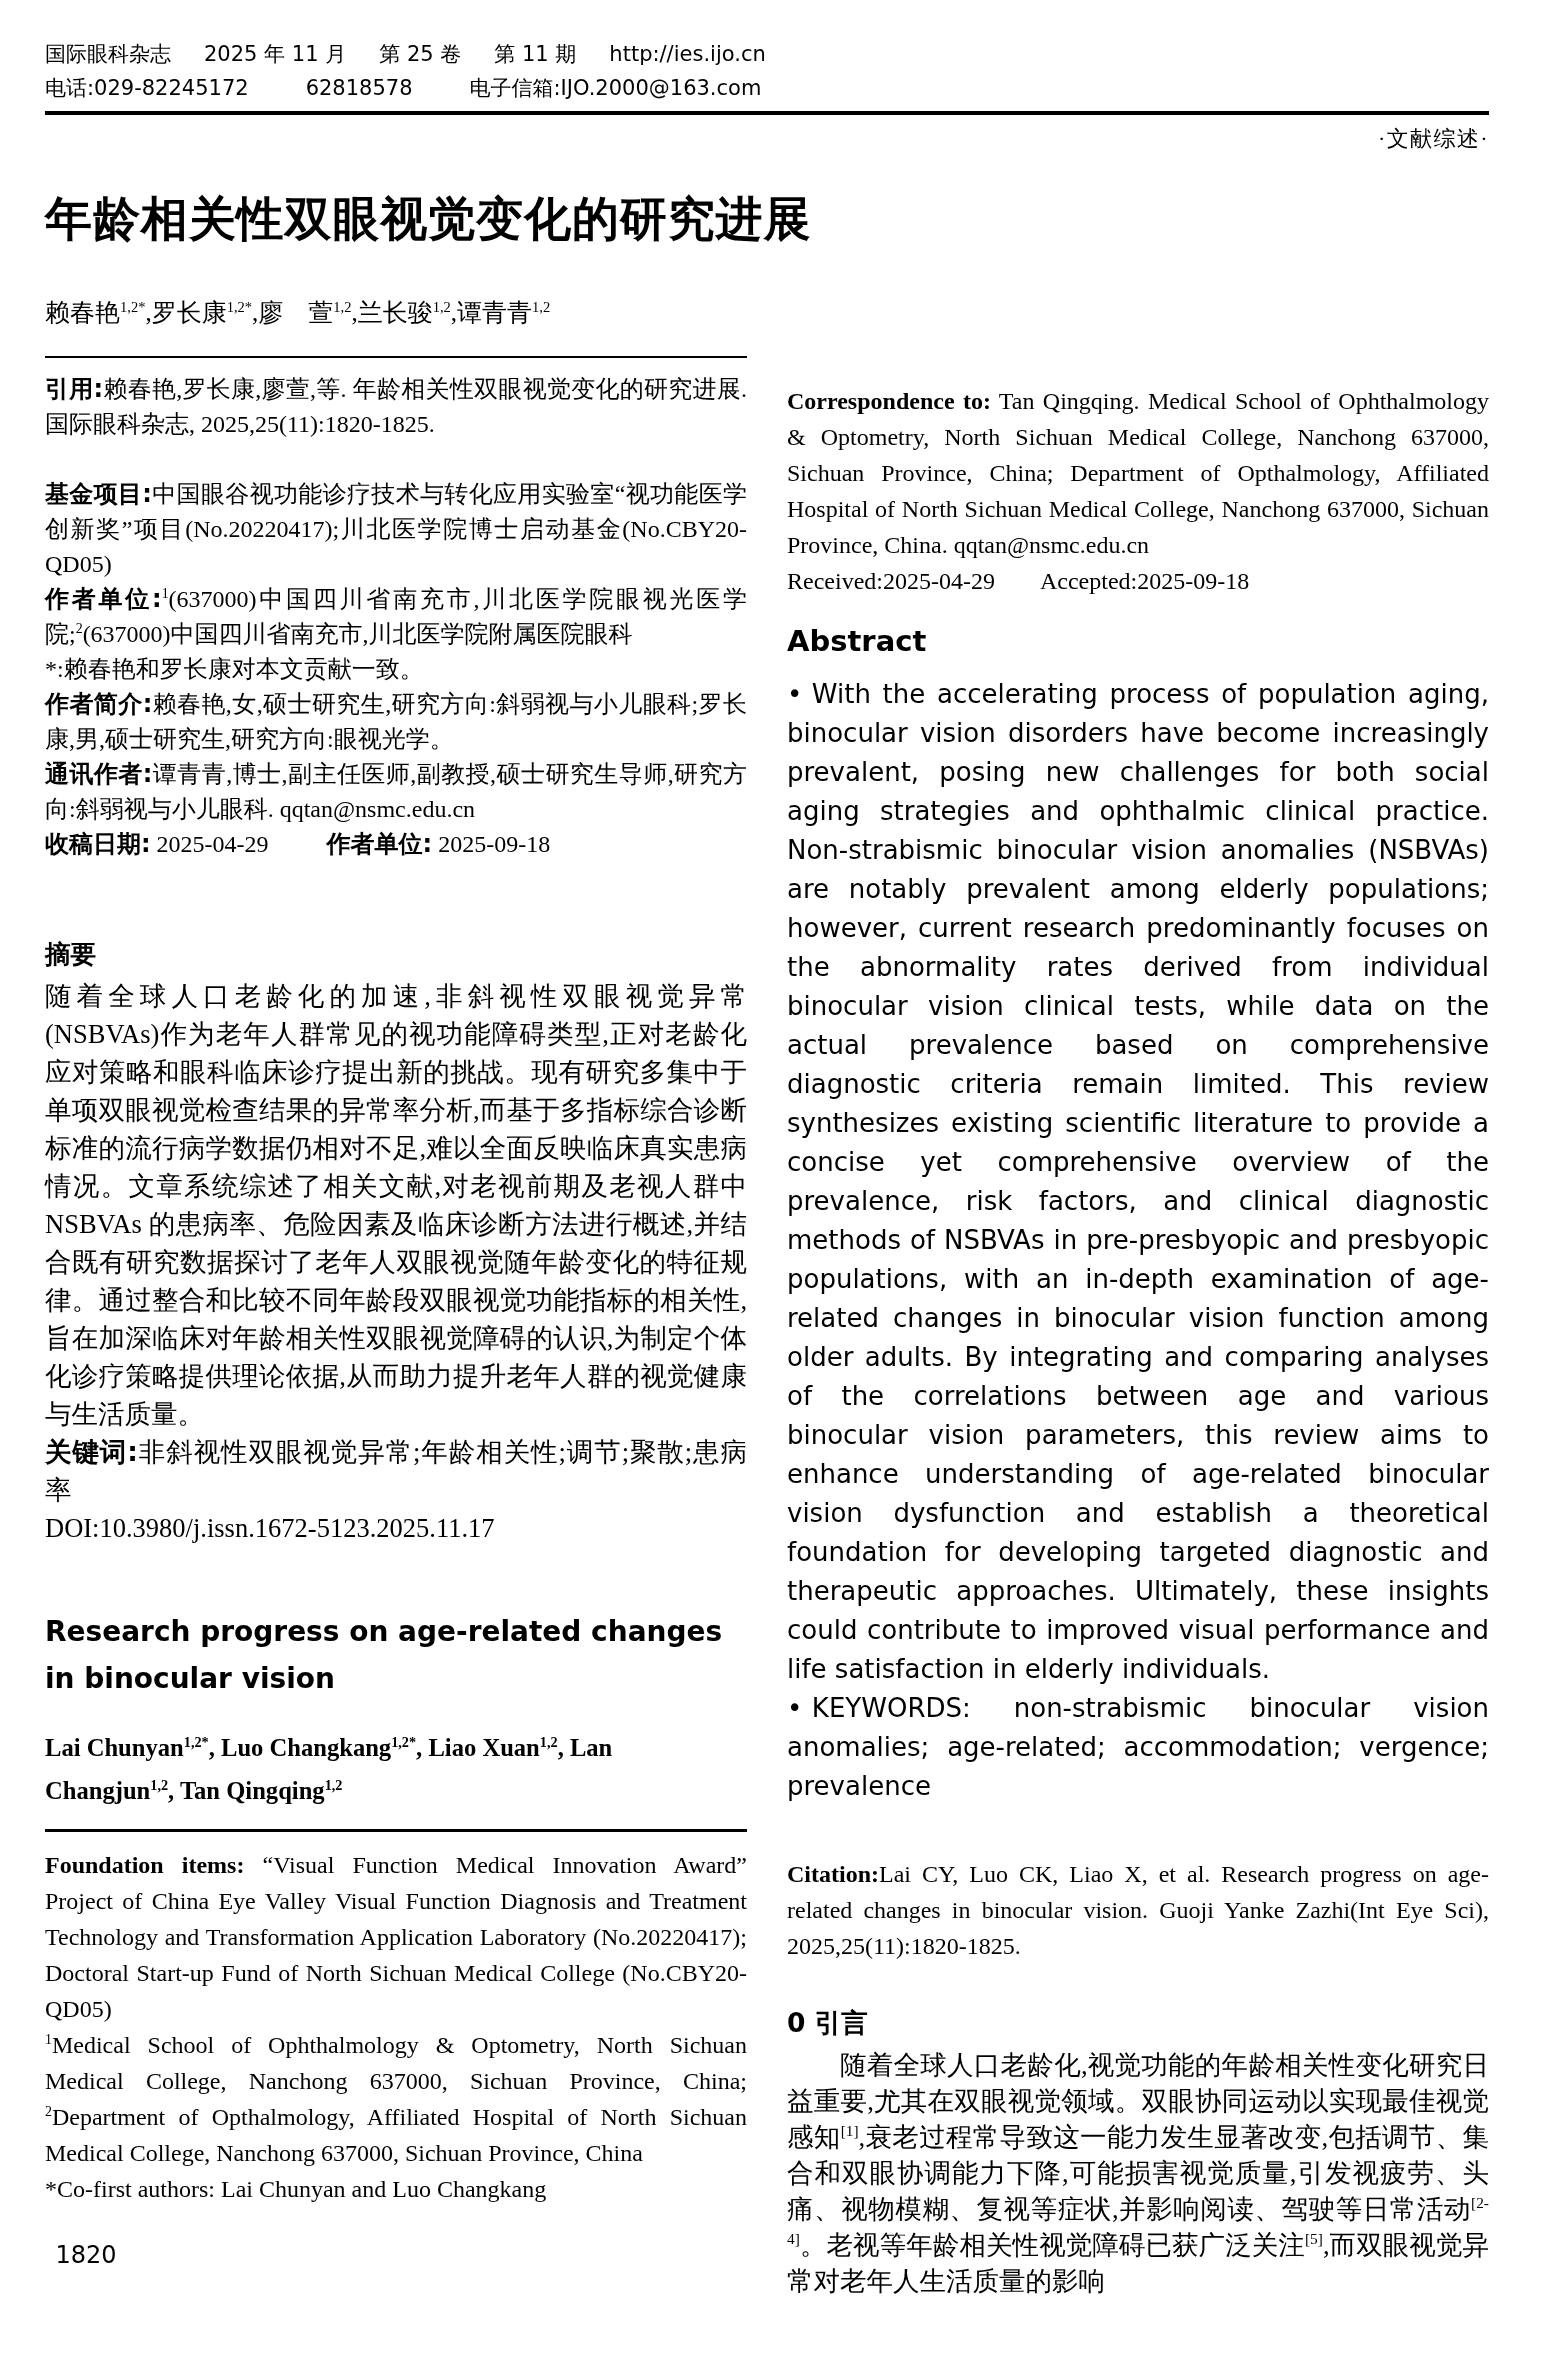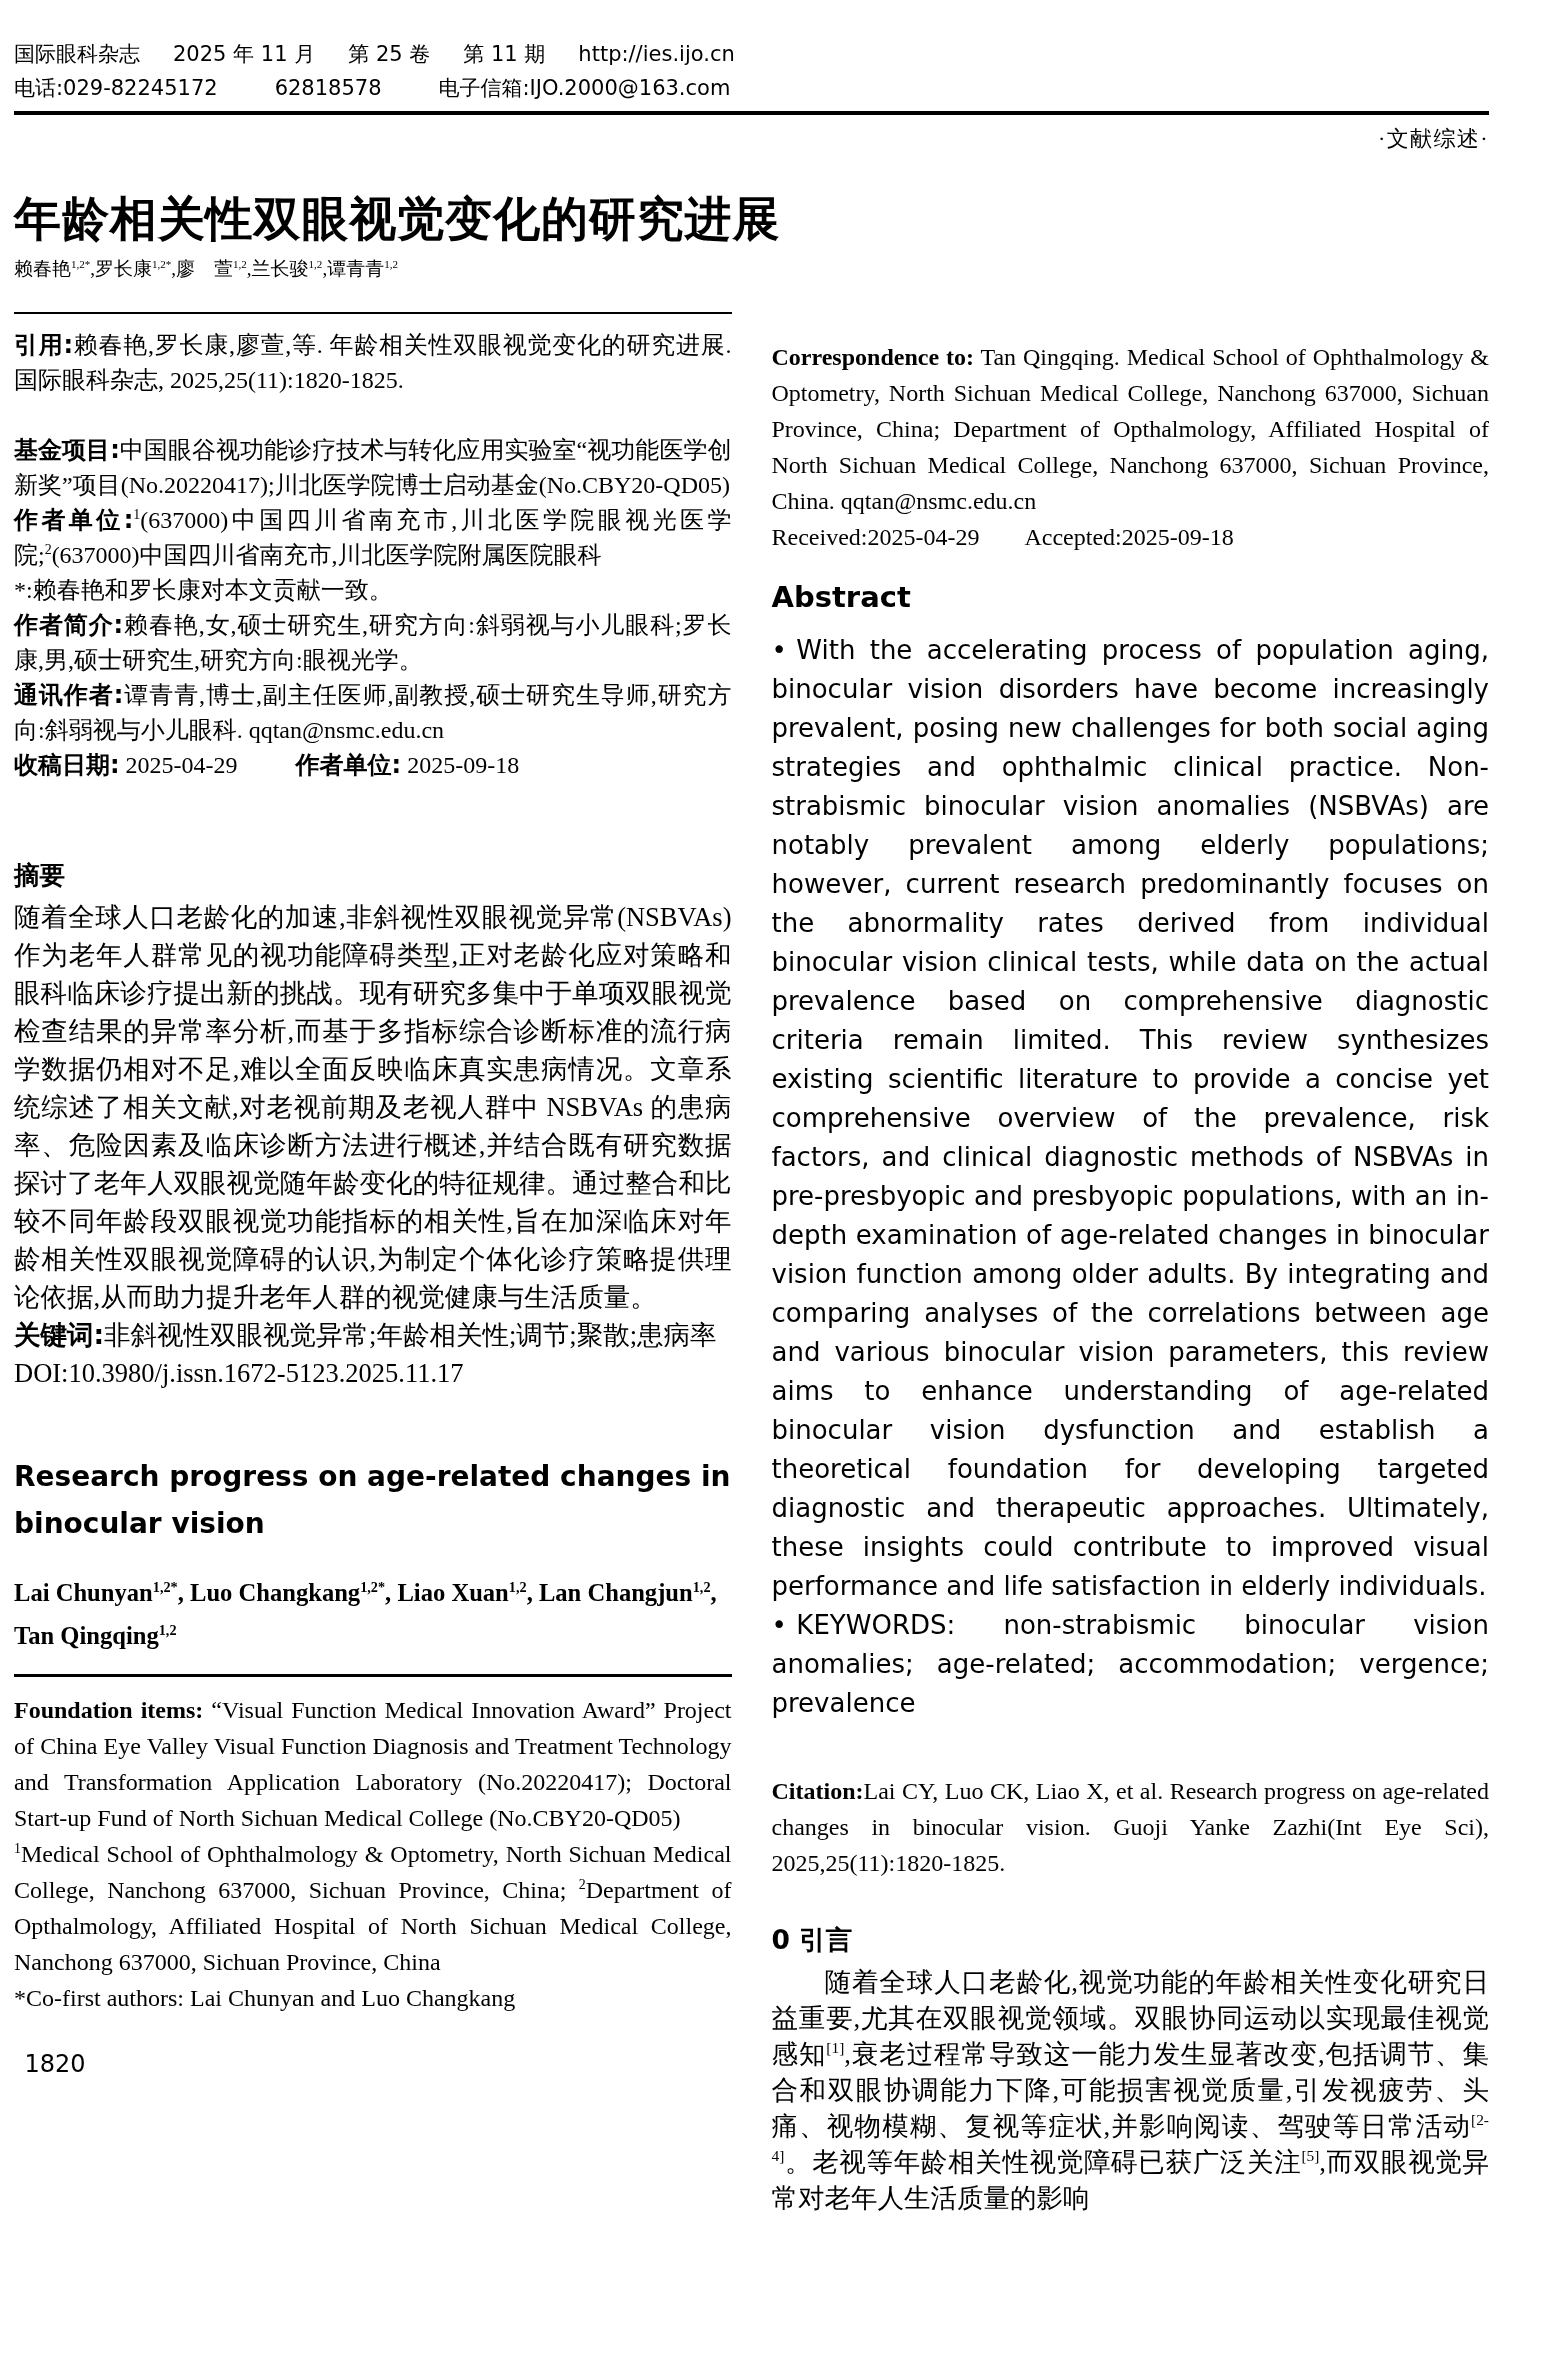--- a/index.html
+++ b/index.html
@@ -1,36 +1,36 @@
 <!DOCTYPE html>
 <html style="font-size:7.6px"><head>
 <meta charset="utf-8">
 <style>
   html,body{margin:0;padding:0;background:#ffffff;}
   body{width:1560px;height:2366px;color:#000;
        font-family:"Liberation Serif","DejaVu Serif",serif;}
   .page{box-sizing:border-box;width:1516px;height:2366px;
-        padding:37px 27px 0 14px;background:#fff;overflow:hidden;}
+        padding:37px 27px 0 45px;background:#fff;overflow:hidden;}
 
   
   .hrow{display:flex;align-items:baseline;
         font-family:"DejaVu Sans","Liberation Sans",sans-serif;
         font-size:21px;line-height:34px;white-space:nowrap;}
   .hrow .hsp{margin-right:33px;}
   .hrow2 .hsp{margin-right:57px;}
   .thick-rule{height:4.3px;background:#000;margin-top:5.7px;}
   .article-type{text-align:right;font-size:22px;line-height:22px;
         margin-top:13px;letter-spacing:1.4px;
         font-family:"Liberation Serif","DejaVu Serif",serif;}
 
   
   .cn-title{font-family:"DejaVu Sans","Liberation Sans",sans-serif;
         font-weight:700;font-size:47px;line-height:62px;
         letter-spacing:0.9px;margin:38px 0 0 0;}
-  .authors-cn{font-size:19px;line-height:37px;
+  .authors-cn{margin-top:44px;font-size:25px;line-height:37px;
         font-family:"Liberation Serif","DejaVu Serif",serif;}
   sup{font-size:58%;line-height:0;vertical-align:super;}
 
   
   .columns{display:flex;gap:40px;margin-top:24.6px;}
   .col{width:733px;}
   .col.right{padding-top:27.5px;}
 
   .fn-rule{height:2.8px;background:#000;margin:0 0 14px 0;}
   .fn-rule2{height:2.4px;background:#000;margin:17px 0 15px 0;}

